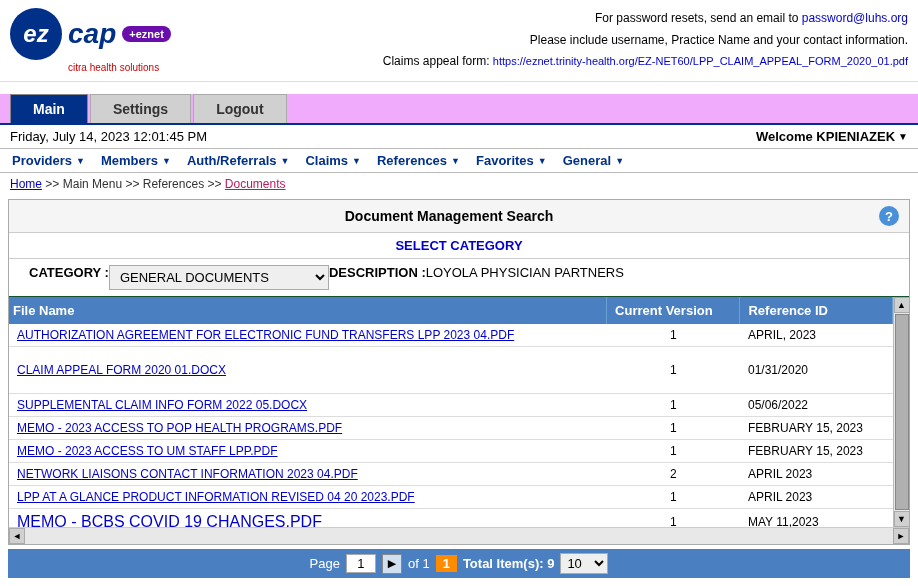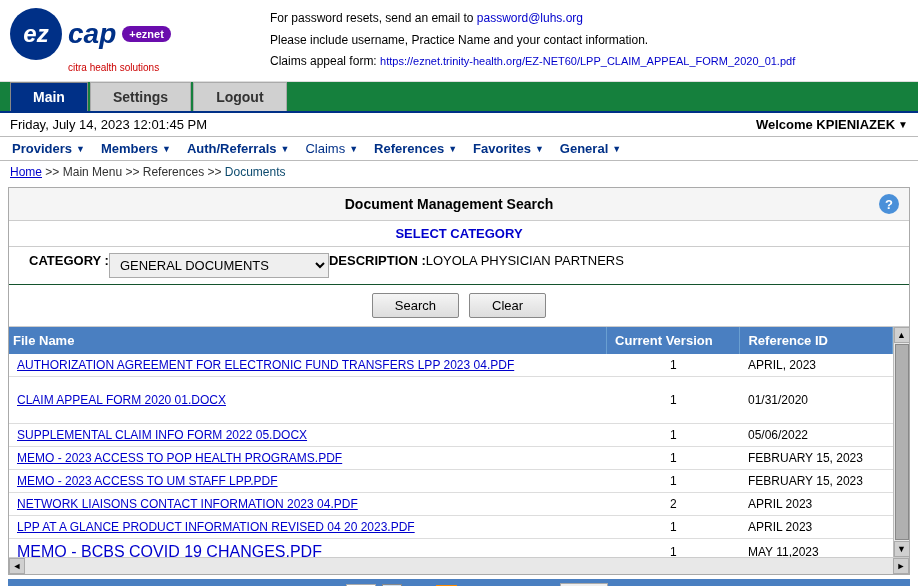--- a/index.html
+++ b/index.html
@@ -17,34 +17,34 @@
   <div style="display:flex; flex-direction:column; align-items:flex-start; min-width:260px;">
     <div style="display:flex; align-items:center; gap:6px;">
       <div style="background:#003087; color:#fff; font-size:24px; font-weight:bold; font-style:italic; border-radius:50%; width:52px; height:52px; display:flex; align-items:center; justify-content:center;">
         <span>ez</span>
       </div>
       <span style="font-size:28px; font-weight:bold; color:#003087; font-style:italic;">cap</span>
       <div style="background:#6a0dad; color:#fff; font-size:11px; font-weight:bold; padding:2px 7px; border-radius:10px;">+<span>eznet</span></div>
     </div>
     <span style="font-size:10px; color:#cc0000; margin-top:2px; margin-left:58px;">citra health solutions</span>
   </div>
-  <div style="flex:1; text-align:left; font-size:12px; line-height:1.8;">
+  <div style="flex:1; text-align:right; font-size:12px; line-height:1.8;">
     <div>
       <span>For password resets, send an email to</span>
       <a style="color:#0000cc;">password@luhs.org</a>
     </div>
     <div>Please include username, Practice Name and your contact information.</div>
     <div>
       <span>Claims appeal form:</span>
       <a style="color:#0000cc; font-size:11px;">https://eznet.trinity-health.org/EZ-NET60/LPP_CLAIM_APPEAL_FORM_2020_01.pdf</a>
     </div>
   </div>
 </div>
 
-<div style="background:#15803d; display:flex; border-bottom:2px solid #003087; padding:0 10px; margin-top:0;">
+<div style="background:#f0abfc; display:flex; border-bottom:2px solid #003087; padding:0 10px; margin-top:12px;">
   <div style="padding:6px 22px; font-size:14px; font-weight:bold; cursor:pointer; border:1px solid #888; border-bottom:none; margin-right:2px; background:#003087; color:#fff;">Main</div>
   <div style="padding:6px 22px; font-size:14px; font-weight:bold; cursor:pointer; border:1px solid #aaa; border-bottom:none; margin-right:2px; background:#d0d0d0; color:#333;">Settings</div>
   <div style="padding:6px 22px; font-size:14px; font-weight:bold; cursor:pointer; border:1px solid #aaa; border-bottom:none; background:#d0d0d0; color:#333;">Logout</div>
 </div>
 
 <div style="display:flex; justify-content:space-between; align-items:center; padding:4px 10px; font-size:13px; background:#fff;">
   <span>Friday, July 14, 2023 12:01:45 PM</span>
   <div style="display:flex; align-items:center; gap:3px;">
     <span style="font-weight:bold;">Welcome KPIENIAZEK</span>
     <span style="font-size:10px; cursor:pointer;">▼</span>
@@ -57,21 +57,21 @@
       <span style="font-size:9px; margin-left:4px;">▼</span>
   </div>
   <div style="display:flex; align-items:center; padding:4px 8px; font-size:13px; color:#003087; font-weight:bold; cursor:pointer;">
     <span>Members</span>
       <span style="font-size:9px; margin-left:4px;">▼</span>
   </div>
   <div style="display:flex; align-items:center; padding:4px 8px; font-size:13px; color:#003087; font-weight:bold; cursor:pointer;">
     <span>Auth/Referrals</span>
       <span style="font-size:9px; margin-left:4px;">▼</span>
   </div>
-  <div style="display:flex; align-items:center; padding:4px 8px; font-size:13px; color:#003087; font-weight:normal; cursor:pointer;">
+  <div style="display:flex; align-items:center; padding:4px 8px; font-size:13px; color:#003087; font-weight:bold; cursor:pointer;">
     <span>Claims</span>
       <span style="font-size:9px; margin-left:4px;">▼</span>
   </div>
   <div style="display:flex; align-items:center; padding:4px 8px; font-size:13px; color:#003087; font-weight:bold; cursor:pointer;">
     <span>References</span>
       <span style="font-size:9px; margin-left:4px;">▼</span>
   </div>
   <div style="display:flex; align-items:center; padding:4px 8px; font-size:13px; color:#003087; font-weight:bold; cursor:pointer;">
     <span>Favorites</span>
       <span style="font-size:9px; margin-left:4px;">▼</span>
@@ -80,21 +80,21 @@
     <span>General</span>
       <span style="font-size:9px; margin-left:4px;">▼</span>
   </div>
 </div>
 
 <div style="padding:4px 10px; font-size:12px; color:#333;">
   <a style="color:#0000cc; text-decoration:underline; cursor:pointer;">Home</a>
   <span> &gt;&gt; Main Menu &gt;&gt; </span>
   <span>References</span>
   <span> &gt;&gt; </span>
-  <a style="color:#0c4a6e; cursor:pointer;">Documents</a>
+  <a style="color:#be185d; text-decoration:underline; cursor:pointer;">Documents</a>
 </div>
 
 <div style="border:1px solid #aaa; margin:4px 8px;">
 
   <div style="background:#f5f5f5; display:flex; align-items:center; padding:6px 10px; border-bottom:1px solid #ccc;">
     <div style="flex:1; text-align:center; font-size:14px; font-weight:bold;">
       <span>Document Management Search</span>
     </div>
     <div style="background:#4a90d9; color:#fff; border-radius:50%; width:20px; height:20px; display:flex; align-items:center; justify-content:center; font-weight:bold; font-size:13px; cursor:pointer; flex-shrink:0;">?</div>
   </div>
@@ -107,24 +107,20 @@
     <span style="font-weight:bold; font-size:13px;">CATEGORY :</span>
     <select style="border:1px solid #aaa; padding:3px 6px; font-size:13px; min-width:220px;">
       <option>GENERAL DOCUMENTS</option>
       <option>CLINICAL DOCUMENTS</option>
       <option>MEMBER DOCUMENTS</option>
     </select>
     <span style="font-weight:bold; font-size:13px;">DESCRIPTION :</span>
     <span style="font-size:13px;">LOYOLA PHYSICIAN PARTNERS</span>
   </div>
 
-  <div style="display:flex; align-items:center; justify-content:center; gap:10px; padding:8px; border-bottom:1px solid #ccc;">
-    <button style="border:1px solid #888; background:linear-gradient(to bottom, #f5f5f5, #ddd); padding:4px 22px; font-size:13px; cursor:pointer; border-radius:2px;">Search</button>
-    <button style="border:1px solid #888; background:linear-gradient(to bottom, #f5f5f5, #ddd); padding:4px 22px; font-size:13px; cursor:pointer; border-radius:2px;">Clear</button>
-  </div>
 
   <div style="position:relative; overflow:hidden;">
     <div style="overflow-x:hidden; overflow-y:hidden; max-height:230px;">
       <table style="width:calc(100% - 16px); border-collapse:collapse; font-size:12px;">
         <thead>
           <tr style="background:#4a7fc1; color:#fff;">
             <th style="padding:6px 4px; text-align:left; font-size:13px; font-weight:bold; border-right:1px solid #6a9fd1;">File Name</th>
             <th style="padding:6px 8px; text-align:left; font-size:13px; font-weight:bold; border-right:1px solid #6a9fd1; white-space:nowrap;">Current Version</th>
             <th style="padding:6px 8px; text-align:left; font-size:13px; font-weight:bold; white-space:nowrap;">Reference ID</th>
           </tr>

